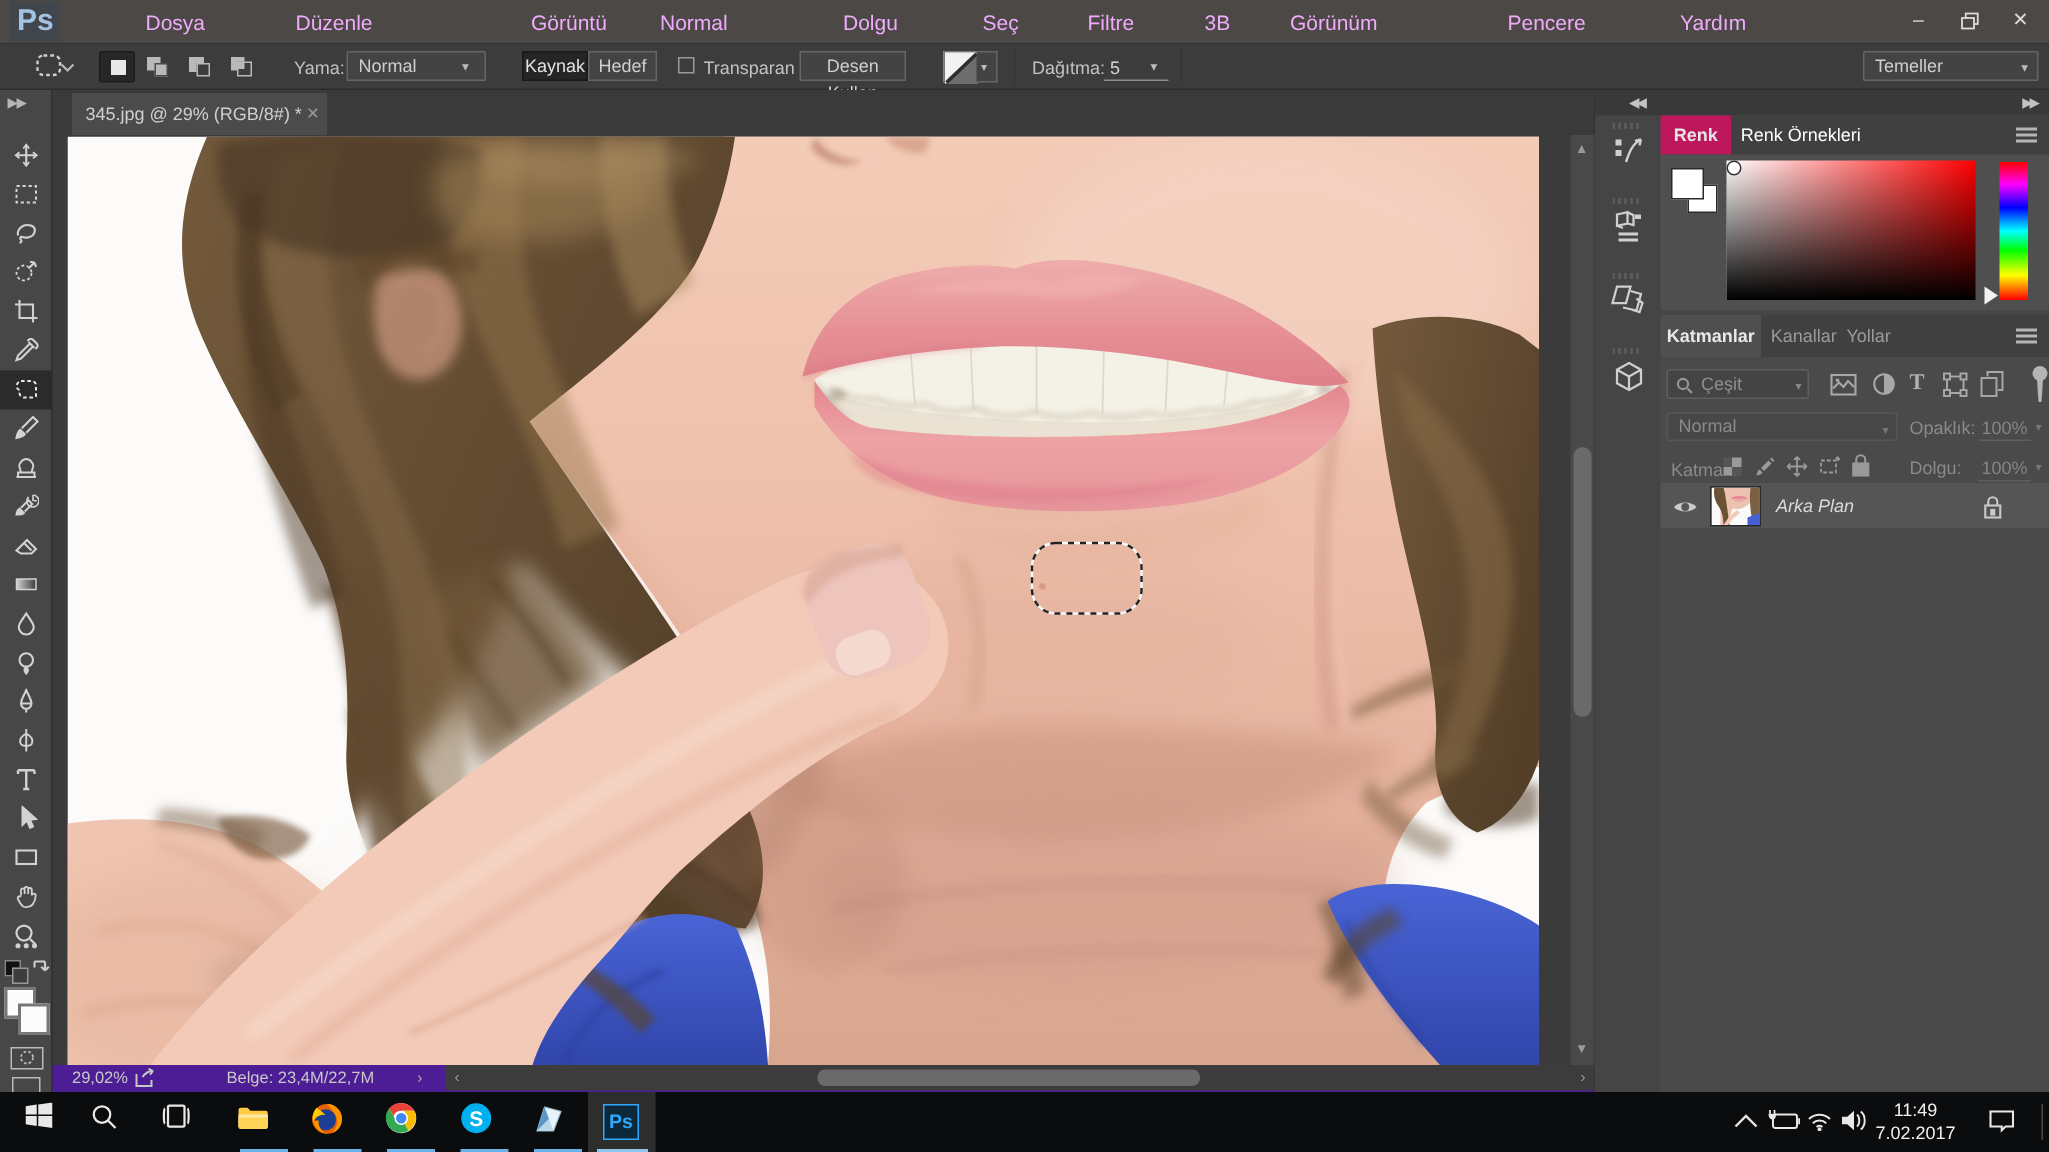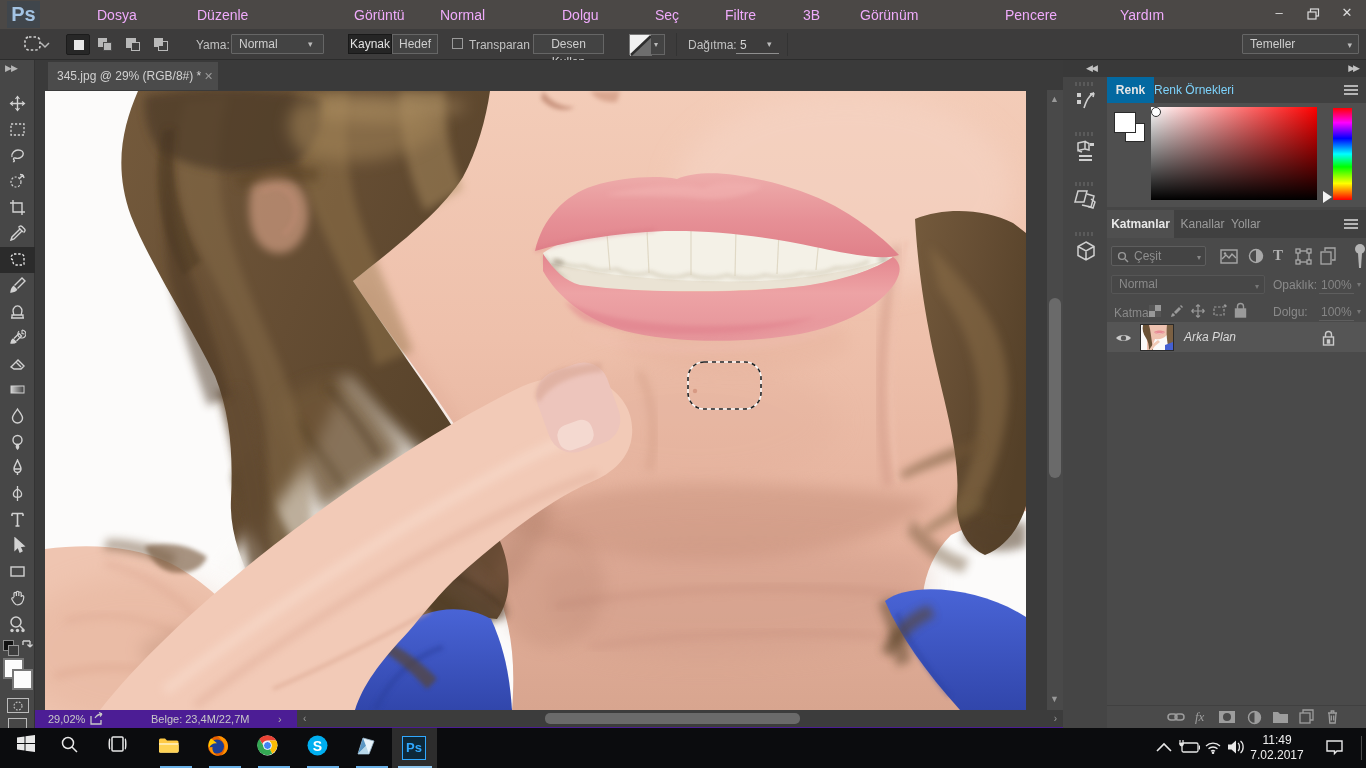--- a/index.html
+++ b/index.html
@@ -487,22 +487,22 @@
       <div class="istrip-btn" style="top:153px;">
         <div style="position:absolute;left:8px;top:2px;width:18px;height:4px;background:repeating-linear-gradient(90deg,#5a5a5a 0 2px,transparent 2px 4px);"></div>
         <svg style="position:absolute;left:8px;top:10px;" width="22" height="22" viewBox="0 0 22 22" fill="none" stroke="#cfcfcf" stroke-width="1.5">
             <path d="M11,2 L19,6.5 L19,15.5 L11,20 L3,15.5 L3,6.5 Z M3,6.5 L11,11 L19,6.5 M11,11 L11,20"></path>
           </svg>
       </div>
     </div>
     <div id="mainpanel">
 
       <div style="position:absolute;left:0;top:0;width:259px;height:26px;background:#404040;"></div>
-      <div style="position:absolute;left:0;top:0;width:47px;height:26px;background:#0369a1;color:#e6e6e6;font-size:12px;font-weight:bold;text-align:center;line-height:26px;">Renk</div>
-      <div style="position:absolute;left:47px;top:0;width:93px;height:26px;color:#7dd3fc;font-size:12px;line-height:26px;">Renk Örnekleri</div>
+      <div style="position:absolute;left:0;top:0;width:47px;height:26px;background:#be185d;color:#e6e6e6;font-size:12px;font-weight:bold;text-align:center;line-height:26px;">Renk</div>
+      <div style="position:absolute;left:47px;top:0;width:93px;height:26px;color:#ffffff;font-size:12px;text-align:center;line-height:26px;">Renk Örnekleri</div>
       <div style="position:absolute;right:8px;top:8px;width:14px;height:10px;border-top:2px solid #b5b5b5;border-bottom:2px solid #b5b5b5;">
           <div style="margin-top:2px;height:2px;background:#b5b5b5;"></div>
         </div>
 
       <div style="position:absolute;left:0;top:26px;width:259px;height:104px;background:#4f4f4f;">
         <div style="position:absolute;left:7px;top:9px;width:22px;height:21px;background:#fff;border:1px solid #2a2a2a;box-shadow:0 0 0 2px #fff inset;z-index:2;"></div>
         <div style="position:absolute;left:18px;top:20px;width:20px;height:19px;background:#fff;border:1px solid #2a2a2a;"></div>
         <div style="position:absolute;left:44px;top:4px;width:166px;height:93px;background:linear-gradient(to bottom, rgba(0,0,0,0) 0%, #000 100%), linear-gradient(to right, #fff 0%, #f00 100%);"></div>
         <div style="position:absolute;left:44px;top:4px;width:10px;height:10px;border:1.5px solid #333;border-radius:50%;background:#fff;"></div>
         <div style="position:absolute;left:226px;top:5px;width:19px;height:92px;background:linear-gradient(to bottom,#ff0000 0%,#ff00ff 16%,#0000ff 33%,#00ffff 50%,#00ff00 64%,#ffff00 82%,#ff0000 100%);"></div>
@@ -598,44 +598,20 @@
             </svg>
           </div>
           <div style="position:absolute;left:77px;top:8px;color:#dadada;font-size:12px;font-style:italic;">Arka Plan</div>
           <svg style="position:absolute;left:215px;top:8px;" width="13" height="16" viewBox="0 0 13 16" fill="none" stroke="#cacaca" stroke-width="1.4">
               <rect x="1.5" y="7" width="10" height="8"></rect>
               <path d="M3.5,7 V4.5 a3,3 0 0 1 6,0 V7"></path>
               <rect x="5.5" y="10" width="2" height="3" fill="#cacaca"></rect>
             </svg>
         </div>
 
-        <div style="position:absolute;left:0;top:467px;width:259px;height:23px;border-top:1px solid #404040;">
-          <svg style="position:absolute;left:60px;top:6px;" width="18" height="10" viewBox="0 0 18 10" fill="none" stroke="#9d9d9d" stroke-width="1.5">
-              <rect x="1" y="2" width="9" height="6" rx="3"></rect>
-              <rect x="8" y="2" width="9" height="6" rx="3"></rect>
-            </svg>
-          <div style="position:absolute;left:88px;top:3px;color:#9d9d9d;font-size:13px;font-style:italic;font-family:'Liberation Serif',serif;">fx</div>
-          <div style="position:absolute;left:112px;top:5px;width:16px;height:12px;background:#9d9d9d;">
-              <div style="position:absolute;left:4px;top:2px;width:8px;height:8px;border-radius:50%;background:#4a4a4a;"></div>
-            </div>
-          <svg style="position:absolute;left:140px;top:4px;" width="15" height="15" viewBox="0 0 15 15">
-              <circle cx="7.5" cy="7.5" r="6" fill="none" stroke="#9d9d9d" stroke-width="1.4"></circle>
-              <path d="M7.5,1.5 a6,6 0 0 1 0,12 Z" fill="#9d9d9d"></path>
-            </svg>
-          <svg style="position:absolute;left:165px;top:4px;" width="17" height="14" viewBox="0 0 17 14" fill="#9d9d9d">
-              <path d="M1,2 L6,2 L8,4 L16,4 L16,13 L1,13 Z"></path>
-            </svg>
-          <svg style="position:absolute;left:192px;top:3px;" width="15" height="15" viewBox="0 0 15 15" fill="none" stroke="#9d9d9d" stroke-width="1.3">
-              <path d="M4,4 L4,1 L14,1 L14,11 L11,11"></path>
-              <rect x="1" y="4" width="10" height="10"></rect>
-            </svg>
-          <svg style="position:absolute;left:219px;top:3px;" width="13" height="15" viewBox="0 0 13 15" fill="none" stroke="#9d9d9d" stroke-width="1.3">
-              <path d="M2,4 H11 M3,4 L3.8,14 H9.2 L10,4 M5.2,4 V2 H7.8 V4 M5.3,6.5 V11.5 M7.7,6.5 V11.5"></path>
-            </svg>
-        </div>
       </div>
     </div>
   </div>
 
   <div class="abs" id="taskbar">
     <svg style="position:absolute;left:17px;top:7px;" width="18" height="17" viewBox="0 0 18 17" fill="#e8e8e8">
         <path d="M0,2.5 L7.5,1.4 V8 H0 Z"></path>
         <path d="M8.5,1.3 L18,0 V8 H8.5 Z"></path>
         <path d="M0,9 H7.5 V15.6 L0,14.5 Z"></path>
         <path d="M8.5,9 H18 V17 L8.5,15.7 Z"></path>

